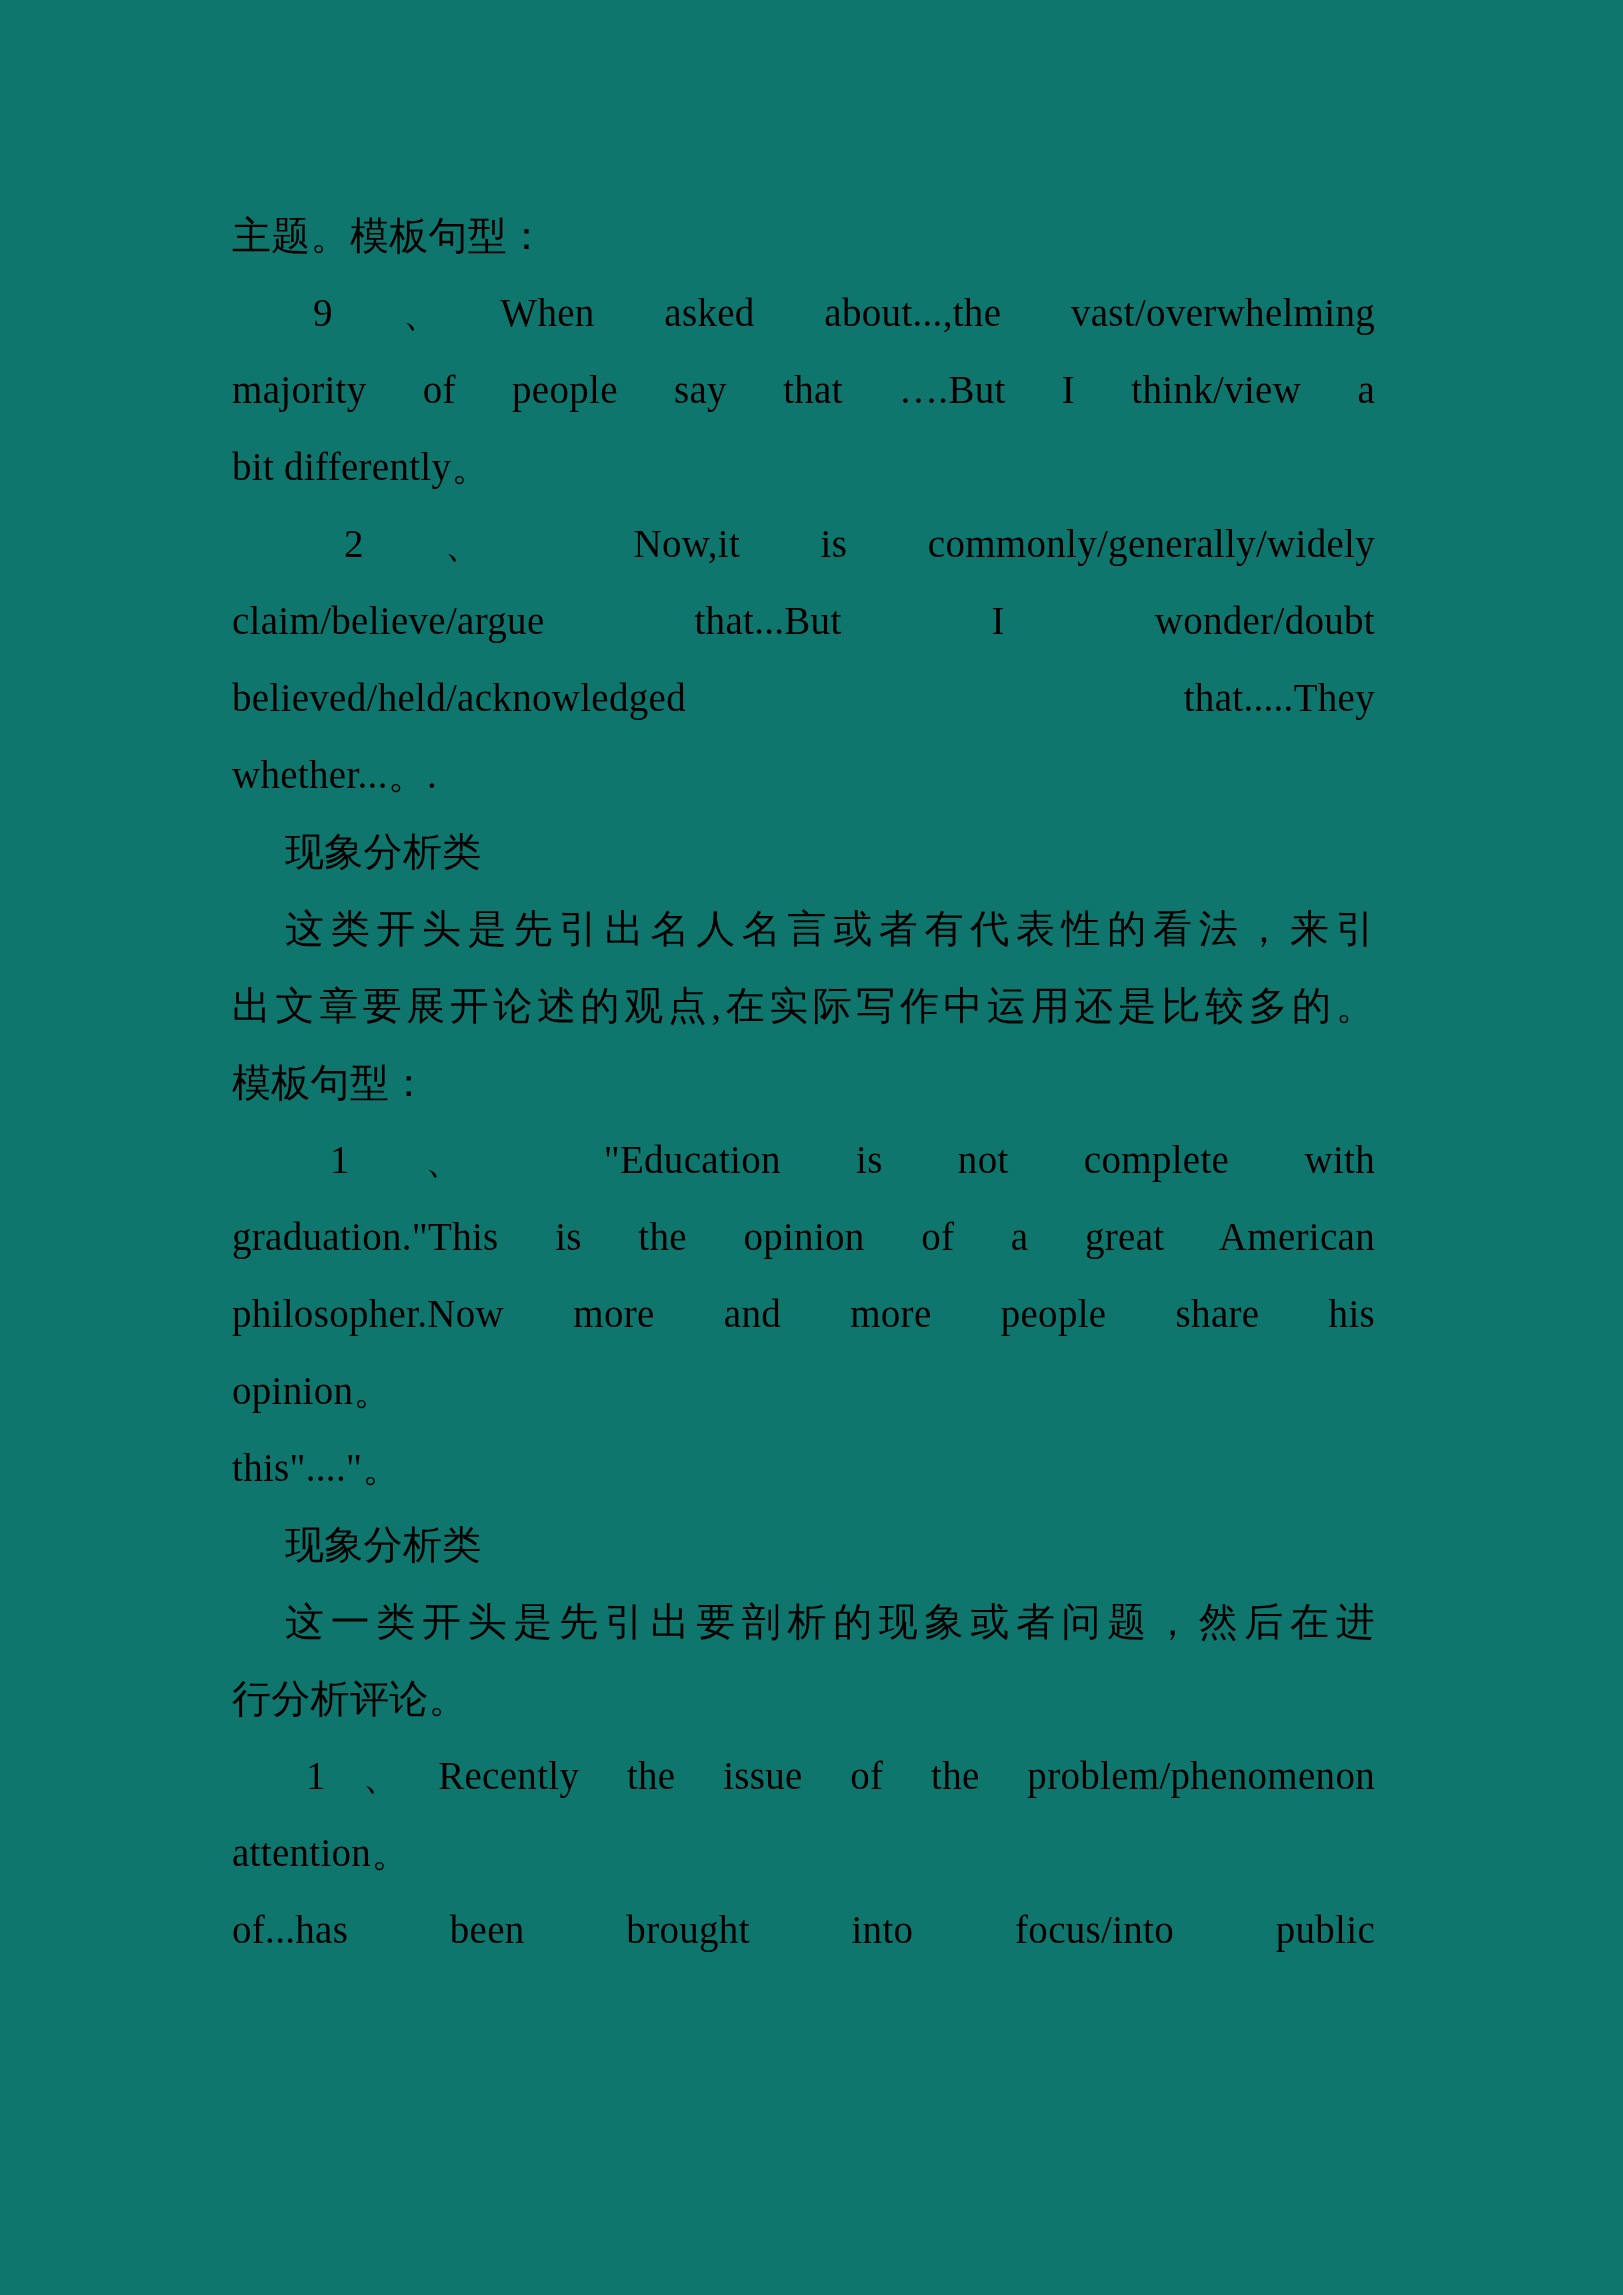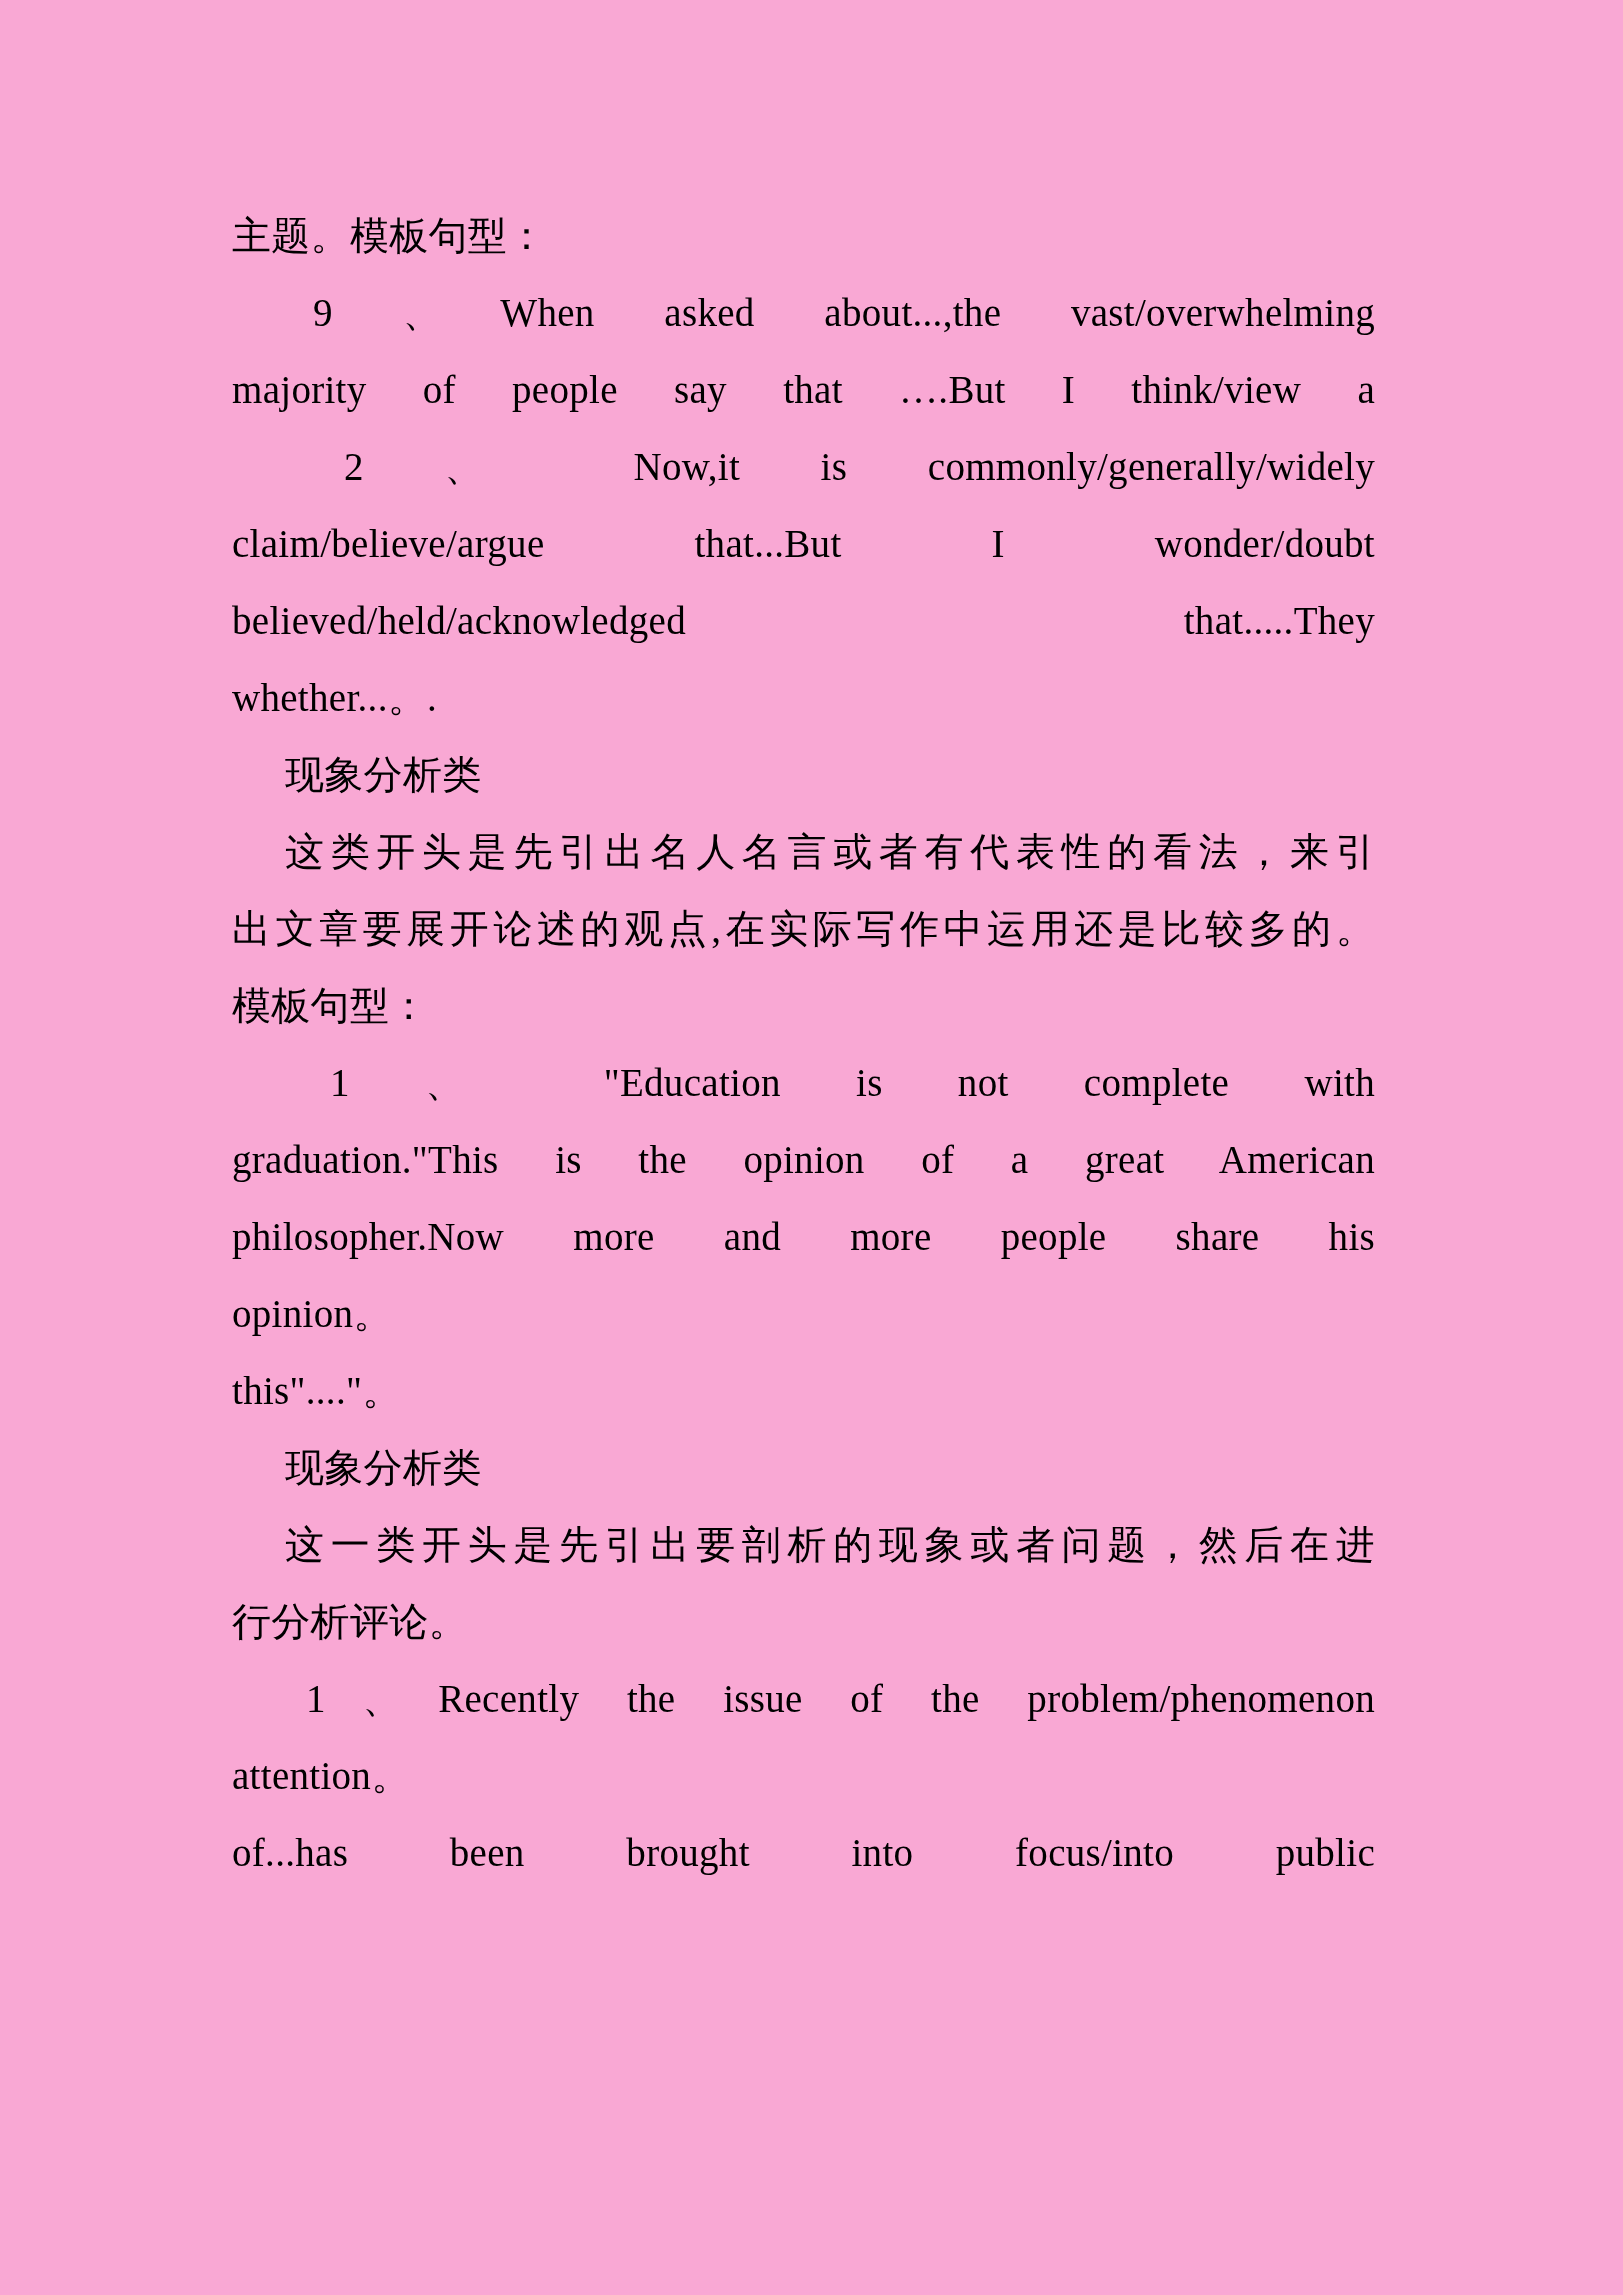--- a/index.html
+++ b/index.html
@@ -32,24 +32,25 @@
   .line.j {
     white-space: normal;
     text-align: justify;
     text-align-last: justify;
     word-spacing: 1.1px;
   }
 </style>
 </head>
 <body>
 
-<div class="page" id="doc-page" style="background: #f9a8d4;">
+<div class="page" id="doc-page" style="background: #0f766e;">
     <div class="line" style="padding-left: 0px; color: rgb(0, 0, 0);">主题。模板句型：</div>
     <div class="line j" style="padding-left: 81px; color: rgb(0, 0, 0);">9 、When asked about...,the vast/overwhelming</div>
     <div class="line j" style="padding-left: 0px; color: rgb(0, 0, 0);">majority of people say that ….But I think/view a</div>
+    <div class="line" style="padding-left: 0px; color: rgb(0, 0, 0);">bit differently。</div>
     <div class="line j" style="padding-left: 112px; color: rgb(0, 0, 0);">2 、 Now,it is commonly/generally/widely</div>
     <div class="line j" style="padding-left: 0px; color: rgb(0, 0, 0);">claim/believe/argue that...But I wonder/doubt</div>
     <div class="line j" style="padding-left: 0px; color: rgb(0, 0, 0);">believed/held/acknowledged that.....They</div>
     <div class="line" style="padding-left: 0px; color: rgb(0, 0, 0);">whether...。.</div>
     <div class="line" style="padding-left: 53px; color: rgb(0, 0, 0);">现象分析类</div>
     <div class="line j" style="padding-left: 53px; color: rgb(0, 0, 0);">这类开头是先引出名人名言或者有代表性的看法，来引</div>
     <div class="line j" style="padding-left: 0px; color: rgb(0, 0, 0);">出文章要展开论述的观点,在实际写作中运用还是比较多的。</div>
     <div class="line" style="padding-left: 0px; color: rgb(0, 0, 0);">模板句型：</div>
     <div class="line j" style="padding-left: 98px; color: rgb(0, 0, 0);">1 、 "Education is not complete with</div>
     <div class="line j" style="padding-left: 0px; color: rgb(0, 0, 0);">graduation."This is the opinion of a great American</div>

